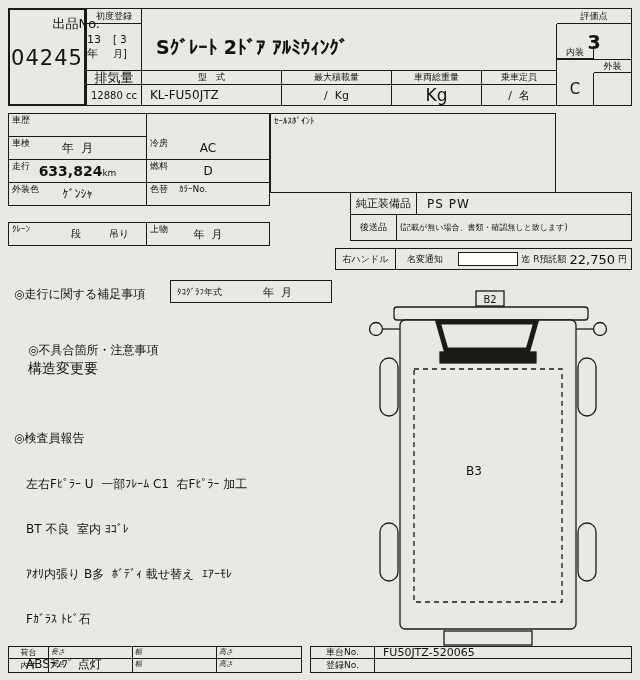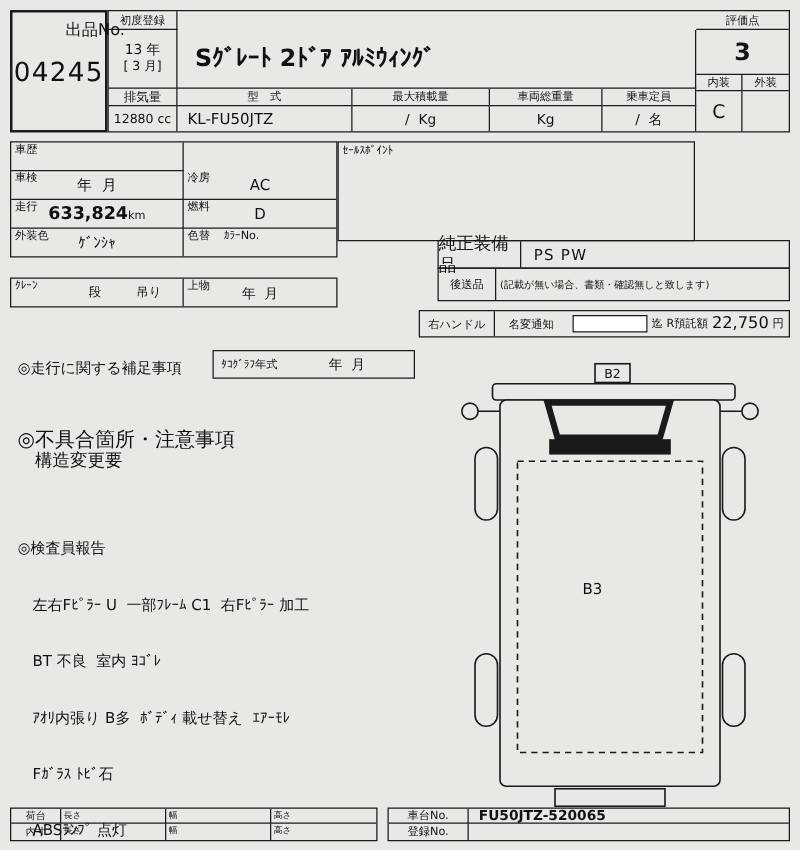--- a/index.html
+++ b/index.html
@@ -12,57 +12,57 @@
     overflow:hidden;
   }
   .box { position:absolute; border:1px solid #1a1a1a; background:transparent; }
   .cell { position:absolute; display:flex; align-items:center; justify-content:center; font-size:12px; overflow:visible; }
   .cell.left { justify-content:flex-start; }
   .br { border-right:1px solid #1a1a1a; }
   .bb { border-bottom:1px solid #1a1a1a; }
   .corner-label { position:absolute; left:3px; top:1px; font-size:9px; line-height:10px; white-space:nowrap; }
   .pos { position:absolute; top:50%; transform:translateY(-50%); white-space:nowrap; }
   .freetext { position:absolute; white-space:pre; }
-  .tiny { font-size:7px; position:absolute; left:2px; top:1px; line-height:8px; }
+  .tiny { font-size:7px; position:absolute; left:2px; top:1px; line-height:8px;font-style:italic; }
   .nowrap { white-space:pre; }
 </style>
 </head>
 <body>
 
 <div class="box" style="left:8px;top:8px;width:78px;height:98px;border-width:2px">
   <div class="freetext" style="left:16px;top:5px;width:100%;text-align:right;font-size:13px">出品No.</div>
   <div class="freetext" style="left:0;top:36px;width:100%;text-align:center;font-size:21px;font-weight:normal;letter-spacing:1px">04245</div>
 </div>
 
 <div class="box" style="left:86px;top:8px;width:546px;height:98px">
   <div class="cell br bb" style="left:0;top:0;width:55px;height:15px;font-size:9px">初度登録</div>
   <div class="cell bb" style="left:470px;top:0;width:74px;height:15px;font-size:9px">評価点</div>
 
-  <div class="cell br bb" style="left:0;top:15px;width:55px;height:47px;flex-direction:column;font-size:11px;line-height:14px">
+  <div class="cell br bb" style="left:0;top:15px;width:55px;height:47px;font-size:11px;line-height:14px">
     <span>13 年</span>
     <span style="font-size:10px">[ 3 月]</span>
   </div>
   <div class="cell br bb left" style="left:55px;top:15px;width:415px;height:47px;font-size:19px;font-weight:bold;padding-left:14px">Sｸﾞﾚｰﾄ 2ﾄﾞｱ ｱﾙﾐｳｨﾝｸﾞ</div>
   <div class="cell bb" style="left:470px;top:15px;width:74px;height:36px;font-size:19px;font-weight:bold">3</div>
 
-  <div class="cell br bb" style="left:470px;top:51px;width:37px;height:13px;font-size:9px">内装</div>
+  <div class="cell br bb" style="left:470px;top:37px;width:37px;height:13px;font-size:9px">内装</div>
   <div class="cell bb" style="left:507px;top:51px;width:37px;height:13px;font-size:9px">外装</div>
   <div class="cell br" style="left:470px;top:64px;width:37px;height:32px;font-size:15px">C</div>
   <div class="cell" style="left:507px;top:64px;width:37px;height:32px"></div>
 
-  <div class="cell br bb" style="left:0;top:62px;width:55px;height:14px;font-size:10px">排気量</div>
+  <div class="cell br bb" style="left:0;top:62px;width:55px;height:14px;font-size:13px">排気量</div>
   <div class="cell br bb" style="left:55px;top:62px;width:140px;height:14px;font-size:9px">型　式</div>
   <div class="cell br bb" style="left:195px;top:62px;width:110px;height:14px;font-size:9px">最大積載量</div>
   <div class="cell br bb" style="left:305px;top:62px;width:90px;height:14px;font-size:9px">車両総重量</div>
   <div class="cell br bb" style="left:395px;top:62px;width:75px;height:14px;font-size:9px">乗車定員</div>
 
   <div class="cell br" style="left:0;top:76px;width:55px;height:20px;font-size:10px">12880 cc</div>
   <div class="cell br left" style="left:55px;top:76px;width:140px;height:20px;font-size:12px;padding-left:8px">KL-FU50JTZ</div>
   <div class="cell br nowrap" style="left:195px;top:76px;width:110px;height:20px;font-size:11px">/  Kg</div>
-  <div class="cell br" style="left:305px;top:76px;width:90px;height:20px;font-size:11px">Kg</div>
+  <div class="cell br" style="left:305px;top:76px;width:90px;height:20px;font-size:17px">Kg</div>
   <div class="cell br nowrap" style="left:395px;top:76px;width:75px;height:20px;font-size:11px">/  名</div>
 </div>
 
 <div class="box" style="left:8px;top:113px;width:262px;height:93px">
   <div class="cell br bb" style="left:0;top:0;width:138px;height:23px">
     <span class="corner-label">車歴</span>
     <span></span>
   </div>
 
   <div class="cell br bb nowrap" style="left:0;top:23px;width:138px;height:23px">
@@ -93,21 +93,21 @@
     <span class="corner-label" style="left:32px">ｶﾗｰNo.</span>
   </div>
 </div>
 
 <div class="box" style="left:270px;top:113px;width:286px;height:80px">
   <span class="corner-label" style="top:2px">ｾｰﾙｽﾎﾟｲﾝﾄ</span>
   <span class="freetext" style="left:10px;top:20px;font-size:11px"></span>
 </div>
 
 <div class="box" style="left:350px;top:192px;width:282px;height:23px">
-  <div class="cell br" style="left:0;top:0;width:66px;height:21px;font-size:14px">純正装備品</div>
+  <div class="cell br" style="left:0;top:0;width:66px;height:21px;font-size:11px">純正装備品</div>
   <div class="cell left" style="left:66px;top:0;width:214px;height:21px;font-size:12px;padding-left:10px;letter-spacing:1px">PS PW</div>
 </div>
 
 <div class="box" style="left:350px;top:214px;width:282px;height:27px">
   <div class="cell br" style="left:0;top:0;width:46px;height:25px;font-size:9px">後送品</div>
   <div class="cell left" style="left:46px;top:0;width:234px;height:25px;font-size:8px;padding-left:3px">(記載が無い場合、書類・確認無しと致します)</div>
 </div>
 
 <div class="box" style="left:8px;top:222px;width:262px;height:24px">
   <div class="cell br" style="left:0;top:0;width:138px;height:22px">
@@ -132,21 +132,21 @@
     <span style="font-size:9px">円</span>
   </div>
 </div>
 
 <div class="freetext" style="left:14px;top:286px;font-size:12px">◎走行に関する補足事項</div>
 <div class="box" style="left:170px;top:280px;width:162px;height:23px">
   <span class="pos" style="left:6px;font-size:9px">ﾀｺｸﾞﾗﾌ年式</span>
   <span class="pos nowrap" style="left:92px;font-size:11px">年  月</span>
 </div>
 
-<div class="freetext" style="left:14px;top:342px;font-size:16px">◎不具合箇所・注意事項</div>
+<div class="freetext" style="left:28px;top:342px;font-size:12px">◎不具合箇所・注意事項</div>
 <div class="freetext" style="left:28px;top:360px;font-size:14px">構造変更要</div>
 
 <div class="freetext" style="left:14px;top:430px;font-size:12px">◎検査員報告</div>
 <div class="freetext" style="left:26px;top:448px;width:330px;font-size:12px">
   <div style="height:17px;line-height:17px">左右Fﾋﾟﾗｰ U  一部ﾌﾚｰﾑ C1  右Fﾋﾟﾗｰ 加工</div>
   <div style="height:17px;line-height:17px">BT 不良  室内 ﾖｺﾞﾚ</div>
   <div style="height:17px;line-height:17px">ｱｵﾘ内張り B多  ﾎﾞﾃﾞｨ 載せ替え  ｴｱｰﾓﾚ</div>
   <div style="height:17px;line-height:17px">Fｶﾞﾗｽ ﾄﾋﾞ石</div>
   <div style="height:17px;line-height:17px">ABSﾗﾝﾌﾟ 点灯</div>
   
@@ -205,16 +205,16 @@
   <div class="cell br" style="left:124px;top:12px;width:84px;height:13px">
       <span class="tiny">幅</span>
     </div>
   <div class="cell" style="left:208px;top:12px;width:84px;height:13px">
       <span class="tiny">高さ</span>
     </div>
 </div>
 
 <div class="box" style="left:310px;top:646px;width:322px;height:27px">
   <div class="cell br bb" style="left:0;top:0;width:64px;height:12px;font-size:9px">車台No.</div>
-  <div class="cell bb left" style="left:64px;top:0;width:256px;height:12px;font-size:11px;font-weight:bold;padding-left:8px;line-height:12px">FU50JTZ-520065</div>
+  <div class="cell bb left" style="left:64px;top:0;width:256px;height:12px;font-size:11px;font-weight:normal;padding-left:8px;line-height:12px">FU50JTZ-520065</div>
   <div class="cell br" style="left:0;top:12px;width:64px;height:13px;font-size:9px">登録No.</div>
   <div class="cell left" style="left:64px;top:12px;width:256px;height:13px;font-size:11px;padding-left:8px"></div>
 </div>
 
 </body></html>

